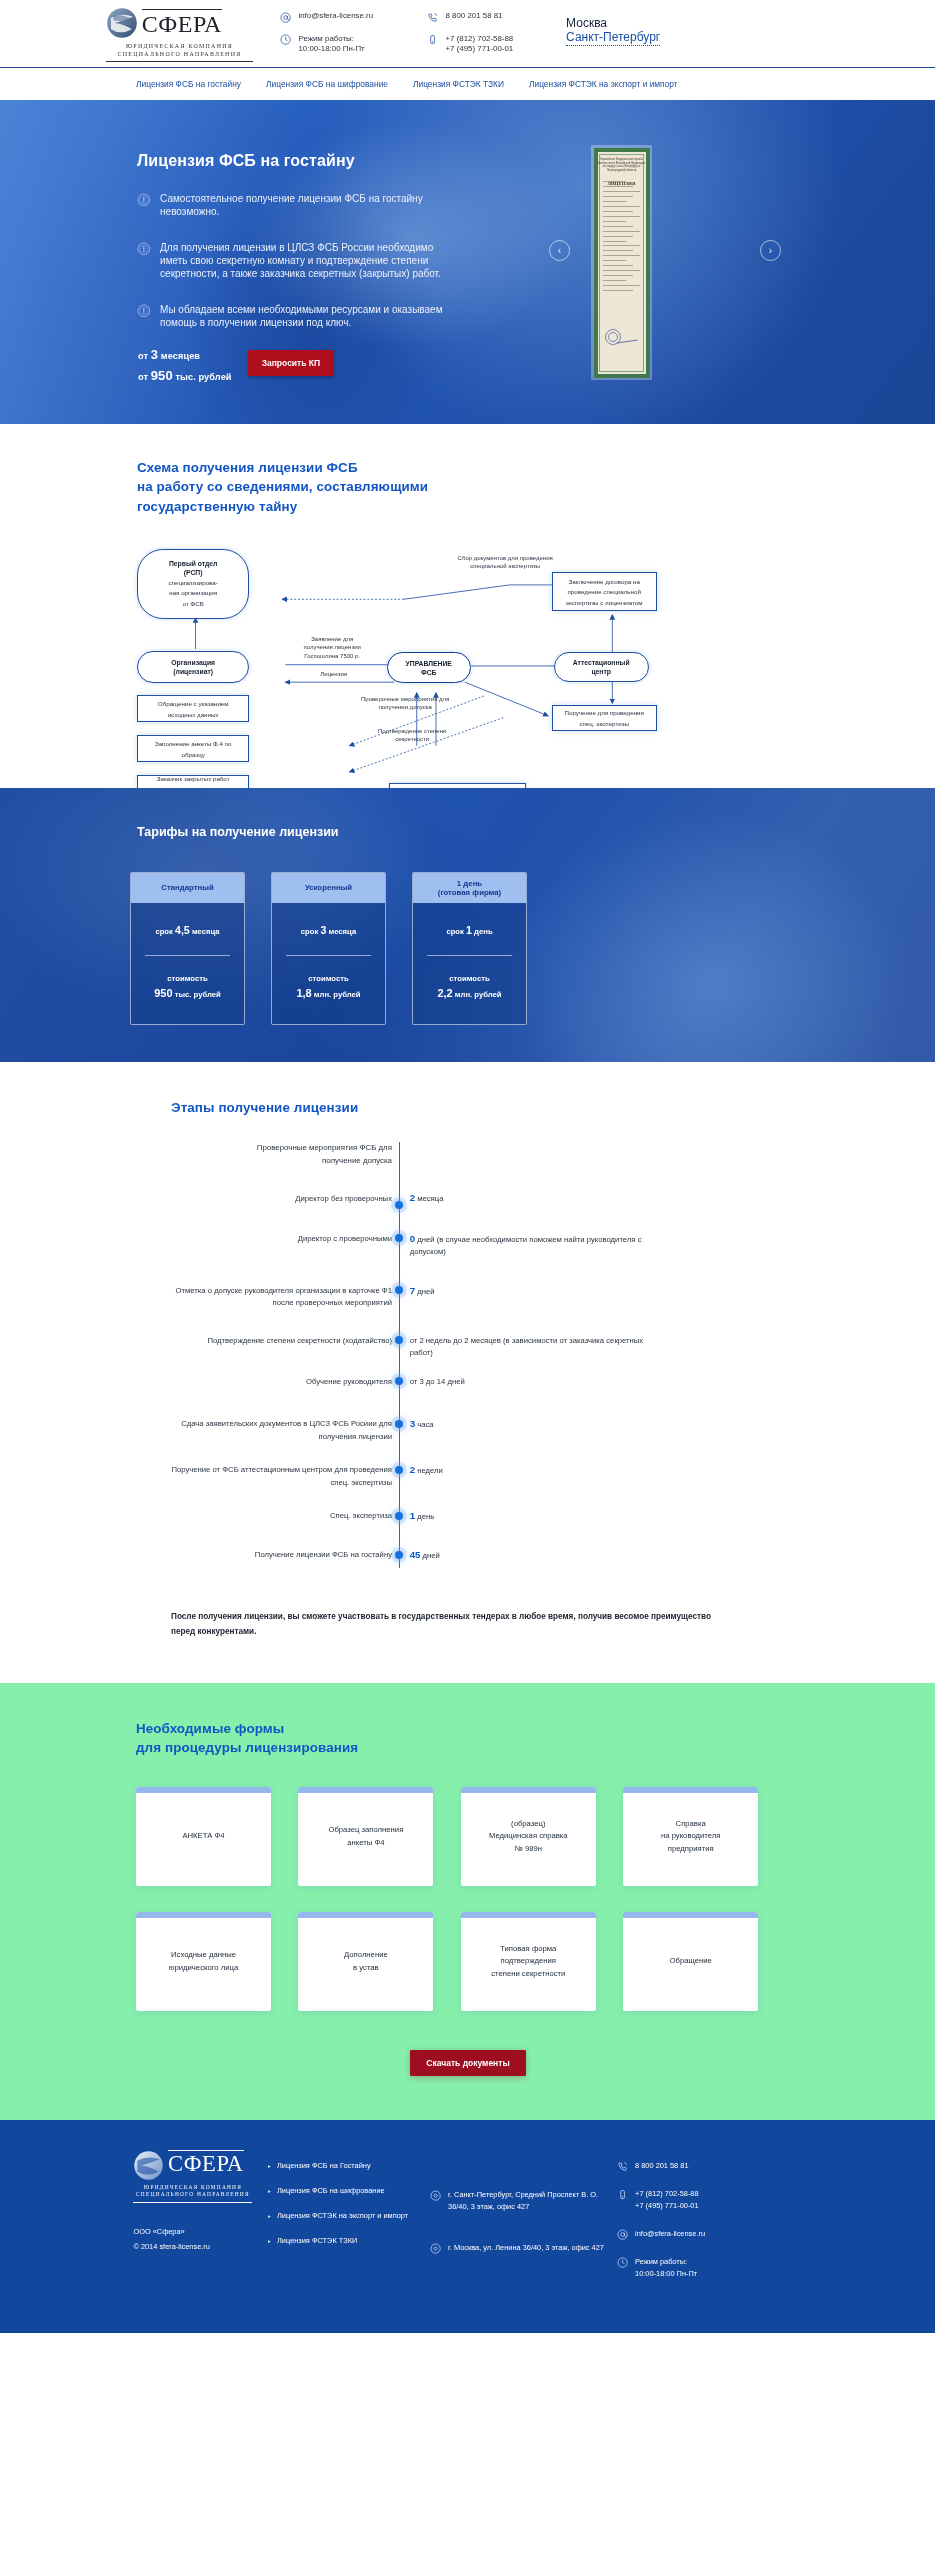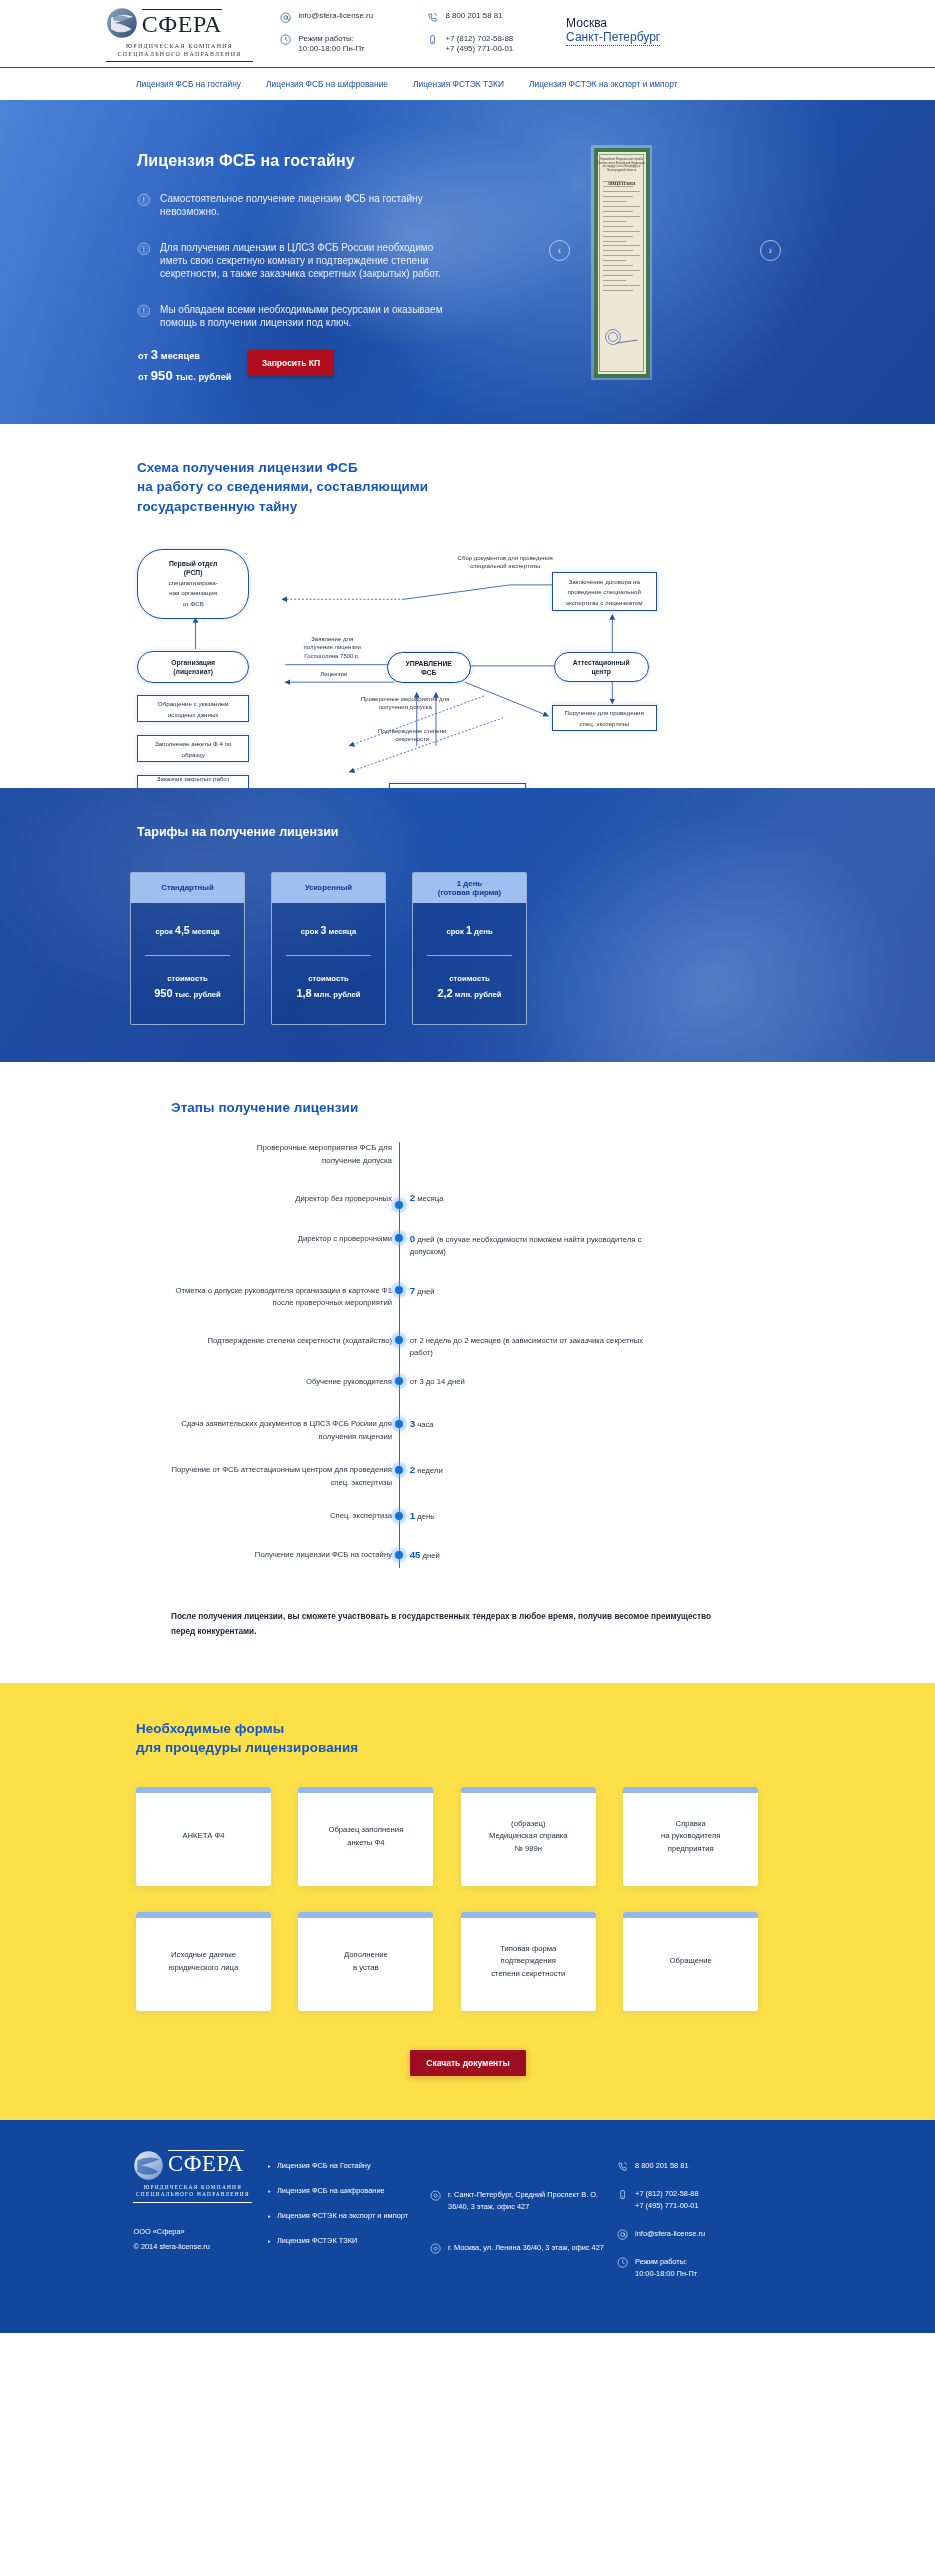--- a/index.html
+++ b/index.html
@@ -193,21 +193,21 @@
          box-shadow:0 0 0 3.7px rgba(100,165,240,.22), 0 0 7.5px 3.1px rgba(120,175,245,.35);}
   .trow .right { padding-left:4px; font-size:7.7px; line-height:12.5px; color:#2c3542; }
   .trow .right .n { font-size:9.7px; font-weight:bold; color:#0c58c9; }
   .trow.head .left { font-size:7.9px; color:#2c3542; }
   .closing {
     margin-left:65px; margin-top:41px; width:549px;
     font-size:8.2px; font-weight:bold; line-height:15px; color:#1b2430;
   }
 
   
-  .forms { background:#fde047; padding:36px 0 44px; }
+  .forms { background:#86efac; padding:36px 0 44px; }
   .forms .h2-blue { margin-left:30px; margin-bottom:30px; }
   .fgrid { display:grid; grid-template-columns:repeat(4,135px); gap:26px 27.4px; margin-left:30px; }
   .fcard {
     background:#fff; border-radius:2.5px; height:99px; position:relative;
     box-shadow:0 1.9px 7.5px rgba(90,130,190,.16); display:flex; align-items:center; justify-content:center;
     text-align:center; cursor:pointer;
   }
   .fcard:before {
     content:""; position:absolute; left:0; right:0; top:0; height:5.6px;
     background:#95b8ec; border-radius:2.5px 2.5px 0 0;

